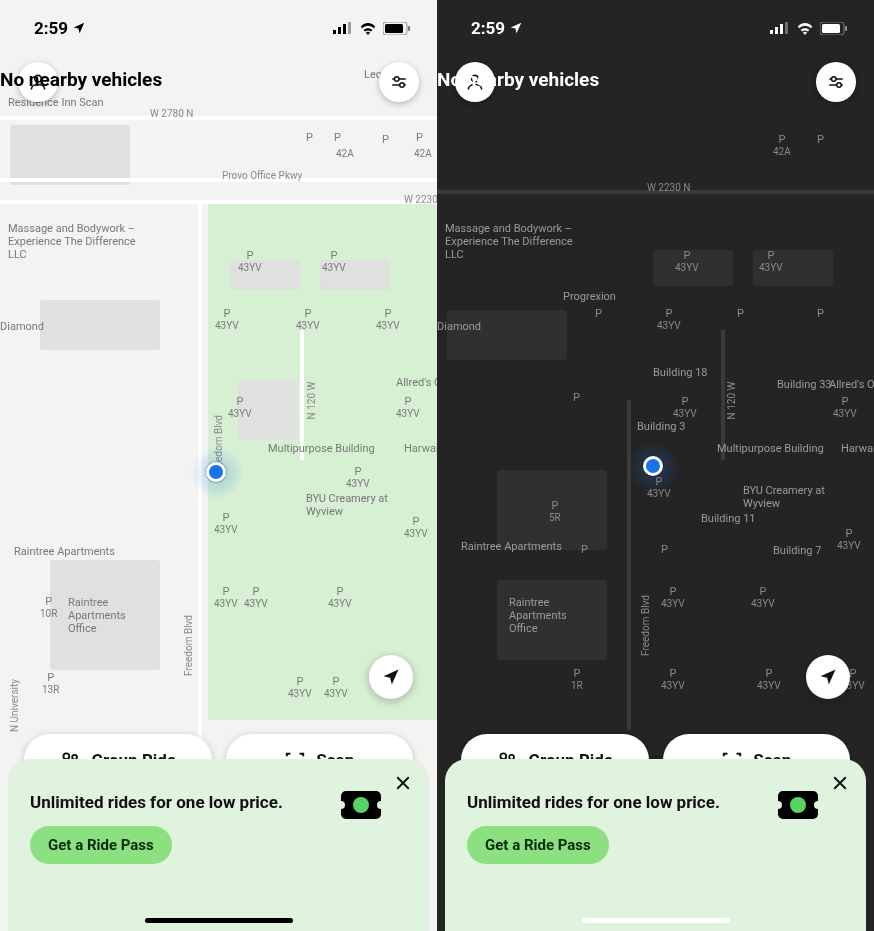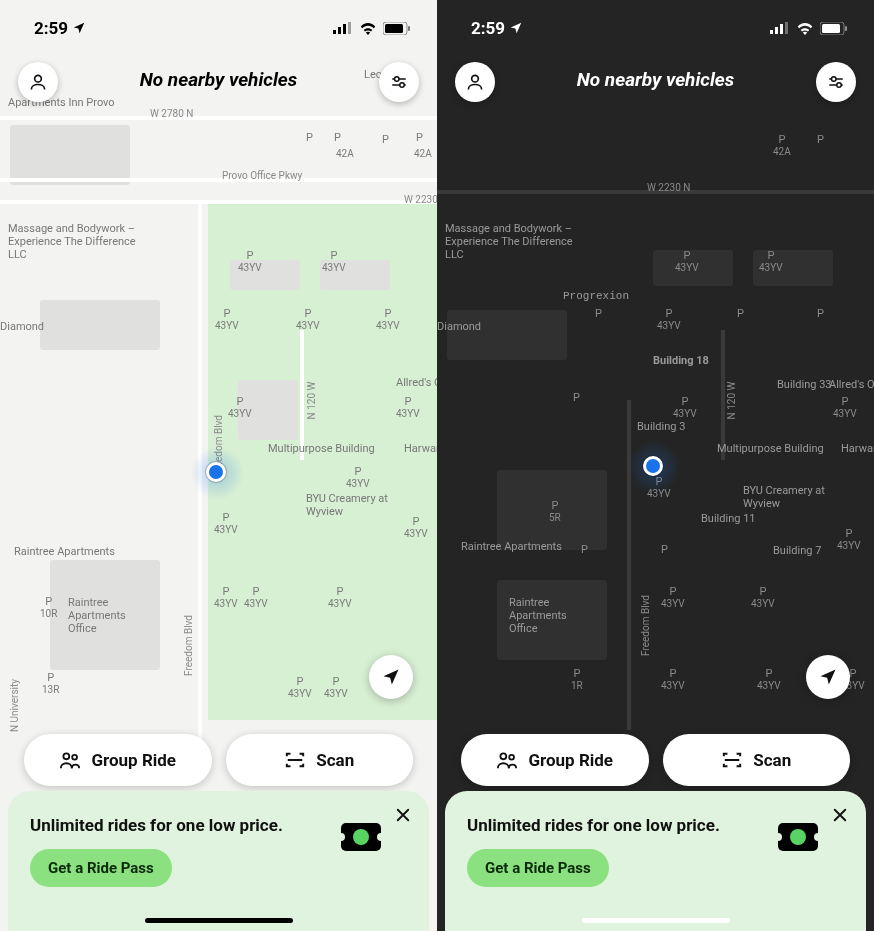--- a/index.html
+++ b/index.html
@@ -42,30 +42,30 @@
   .plabel .p { font-size: 11px; font-weight: 400; }
 
   
   .me { position: absolute; width: 20px; height: 20px; border-radius: 50%; background: #1a73e8; border: 3px solid #fff; z-index: 20; box-shadow: 0 0 0 1px rgba(0,0,0,.2); }
   .me-cone { position: absolute; width: 60px; height: 60px; border-radius: 50%; background: radial-gradient(circle at 52% 52%, rgba(26,115,232,.3), rgba(26,115,232,0) 60%); z-index: 19; }
 
   
   .circbtn { position: absolute; width: 40px; height: 40px; border-radius: 50%; background: #fff; box-shadow: 0 2px 6px rgba(0,0,0,.25); display: flex; align-items: center; justify-content: center; z-index: 40; cursor: pointer; }
 
   
-  .title { position: absolute; left: 0; right: 0; top: 68px; text-align: center; font-size: 19px; font-weight: 700; z-index: 40; font-style: italic; }
+  .title { position: absolute; left: 0; right: 0; top: 68px; font-size: 19px; font-weight: 700; z-index: 40; }
   .light .title { color: #000; }
   .dark  .title { color: #fff; }
 
   
   .actions { position: absolute; left: 0; right: 0; bottom: 145px; display: flex; gap: 14px; padding: 0 24px; z-index: 40; }
   .pill { flex: 1; height: 52px; border-radius: 26px; background: #fff; box-shadow: 0 2px 8px rgba(0,0,0,.2); display: flex; align-items: center; justify-content: center; gap: 10px; font-size: 17px; font-weight: 700; color: #111; cursor: pointer; }
 
   
-  .promo { position: absolute; left: 8px; right: 8px; bottom: 0; height: 140px; border-radius: 22px 22px 0 0; padding: 24px 22px; z-index: 45; }
+  .promo { position: absolute; left: 8px; right: 8px; bottom: 0; height: 172px; border-radius: 22px 22px 0 0; padding: 33px 22px; z-index: 45; }
   .light .promo { background: #e0f3de; }
   .dark  .promo { background: #e0f3de; }
   .promo .headline { font-size: 17px; font-weight: 700; color: #111; margin-bottom: 14px; }
   .promo .cta { display: inline-flex; align-items: center; height: 38px; padding: 0 18px; border-radius: 19px; background: #8be07f; color: #0a2a0a; font-weight: 700; font-size: 15px; cursor: pointer; }
   .promo .closex { position: absolute; right: 12px; top: 10px; width: 28px; height: 28px; display: flex; align-items: center; justify-content: center; cursor: pointer; color: #111; }
   .promo .ticket { position: absolute; right: 48px; top: 32px; width: 40px; height: 28px; background: #000; border-radius: 5px; display:flex; align-items:center; justify-content:center; }
   .promo .ticket::before, .promo .ticket::after { content:""; position:absolute; width:8px; height:8px; background:#e0f3de; border-radius:50%; }
   .promo .ticket::before { left:-4px; } .promo .ticket::after { right:-4px; }
   .ticket .wheel { width:16px; height:16px; border-radius:50%; background:#59d463; position:relative; }
 
@@ -101,21 +101,21 @@
       <div class="road v" style="left:300px; top:330px; height:130px;"></div>
 
       <span class="streetlabel" style="left:150px; top:108px;">W 2780 N</span>
       <span class="streetlabel" style="left:222px; top:170px;">Provo Office Pkwy</span>
       <span class="streetlabel" style="left:404px; top:194px;">W 2230 N</span>
       <span class="streetlabel" style="left:188px; top:440px; transform:rotate(-90deg);">Freedom Blvd</span>
       <span class="streetlabel" style="left:158px; top:640px; transform:rotate(-90deg);">Freedom Blvd</span>
       <span class="streetlabel" style="left:293px; top:395px; transform:rotate(-90deg);">N 120 W</span>
       <span class="streetlabel" style="left:-12px; top:700px; transform:rotate(-90deg);">N University</span>
 
-      <span class="maplabel" style="left:8px; top:96px;">Apartments Inn Provo</span>
+      <span class="maplabel" style="left:8px; top:96px;">Residence Inn Scan</span>
       <span class="maplabel" style="left:364px; top:68px; width:70px; white-space:normal;">Leo Barth</span>
       <span class="maplabel" style="left:8px; top:222px; width:140px; white-space:normal;">Massage and Bodywork – Experience The Difference LLC</span>
       <span class="maplabel" style="left:268px; top:442px;">Multipurpose Building</span>
       <span class="maplabel" style="left:404px; top:442px;">Harward</span>
       <span class="maplabel" style="left:396px; top:376px;">Allred's O</span>
       <span class="maplabel" style="left:306px; top:492px; width:90px; white-space:normal;">BYU Creamery at Wyview</span>
       <span class="maplabel" style="left:14px; top:545px;">Raintree Apartments</span>
       <span class="maplabel" style="left:68px; top:596px; width:80px; white-space:normal;">Raintree Apartments Office</span>
       <span class="maplabel" style="left:0px; top:320px;">Diamond</span>
 
@@ -303,22 +303,22 @@
       <div class="block" style="left:60px; top:580px; width:110px; height:80px;"></div>
       <div class="road h" style="left:0; top:190px; width:437px;"></div>
       <div class="road v" style="left:190px; top:400px; height:330px;"></div>
       <div class="road v" style="left:284px; top:330px; height:130px;"></div>
 
       <span class="streetlabel" style="left:210px; top:182px;">W 2230 N</span>
       <span class="streetlabel" style="left:178px; top:620px; transform:rotate(-90deg);">Freedom Blvd</span>
       <span class="streetlabel" style="left:276px; top:395px; transform:rotate(-90deg);">N 120 W</span>
 
       <span class="maplabel" style="left:8px; top:222px; width:140px; white-space:normal;">Massage and Bodywork – Experience The Difference LLC</span>
-      <span class="maplabel" style="left:126px; top:290px;font-family:Liberation Mono, monospace;">Progrexion</span>
-      <span class="maplabel" style="left:216px; top:354px;font-weight:bold;">Building 18</span>
+      <span class="maplabel" style="left:126px; top:290px;">Progrexion</span>
+      <span class="maplabel" style="left:216px; top:366px;">Building 18</span>
       <span class="maplabel" style="left:340px; top:378px;">Building 33</span>
       <span class="maplabel" style="left:392px; top:378px;">Allred's O</span>
       <span class="maplabel" style="left:200px; top:420px;">Building 3</span>
       <span class="maplabel" style="left:280px; top:442px;">Multipurpose Building</span>
       <span class="maplabel" style="left:404px; top:442px;">Harward</span>
       <span class="maplabel" style="left:306px; top:484px; width:90px; white-space:normal;">BYU Creamery at Wyview</span>
       <span class="maplabel" style="left:264px; top:512px;">Building 11</span>
       <span class="maplabel" style="left:336px; top:544px;text-align:center;">Building 7</span>
       <span class="maplabel" style="left:24px; top:540px;">Raintree Apartments</span>
       <span class="maplabel" style="left:72px; top:596px; width:80px; white-space:normal;">Raintree Apartments Office</span>

